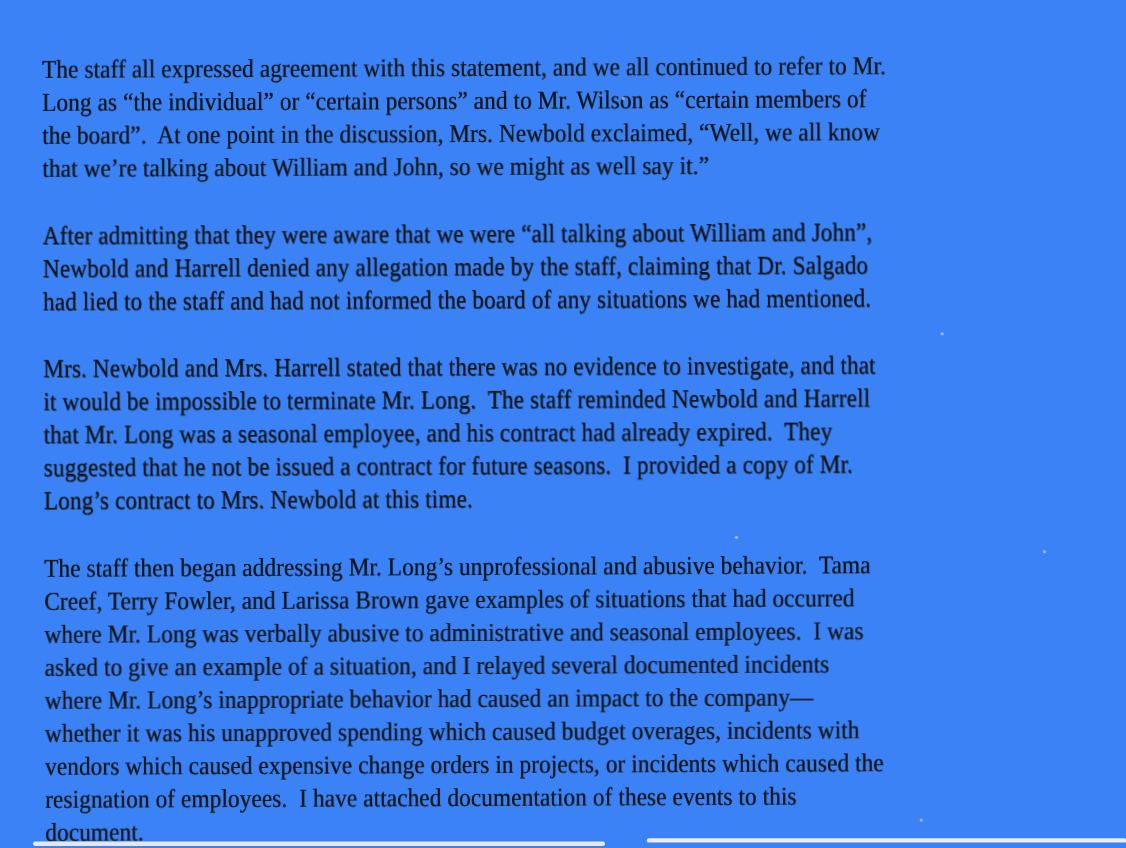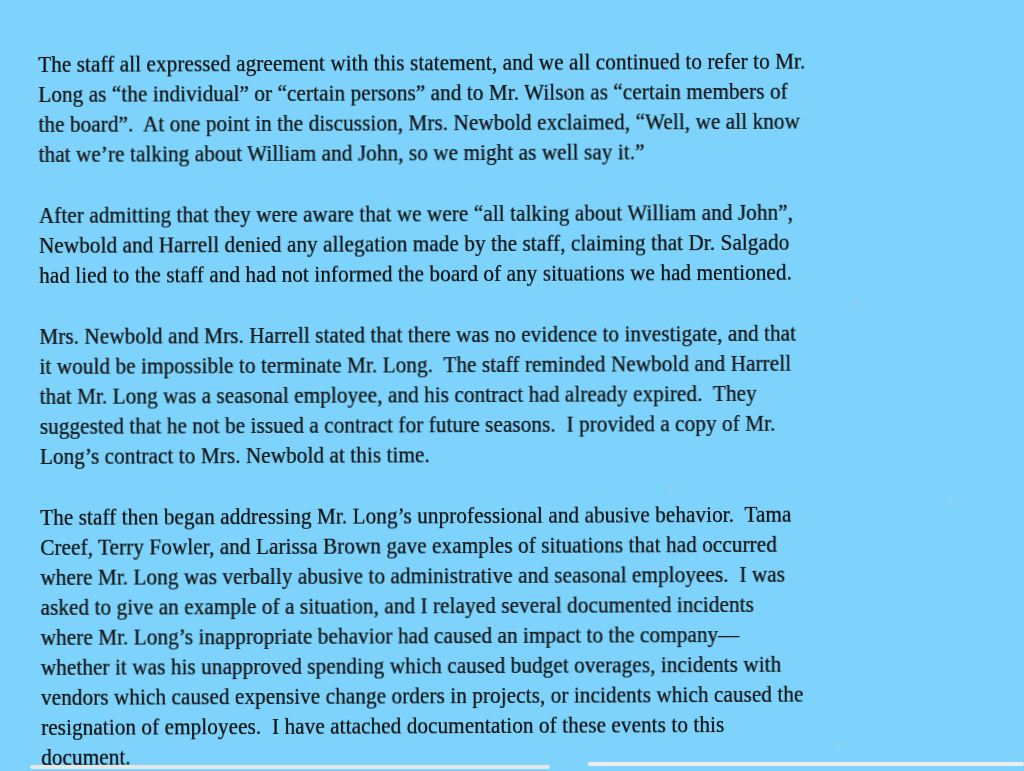--- a/index.html
+++ b/index.html
@@ -4,21 +4,21 @@
 <style>
   html, body {
     margin: 0;
     padding: 0;
     background: #ffffff;
   }
   .page {
     position: relative;
     width: 1024px;
     height: 771px;
-    background: #7dd3fc;
+    background: #3b82f6;
     overflow: hidden;
     font-family: "Liberation Serif", serif;
   }
   .content {
     position: absolute;
     top: 49px;
     left: 38px;
     width: 1080px;
     transform: rotate(-0.25deg) scaleX(0.9);
     transform-origin: 0 0;

